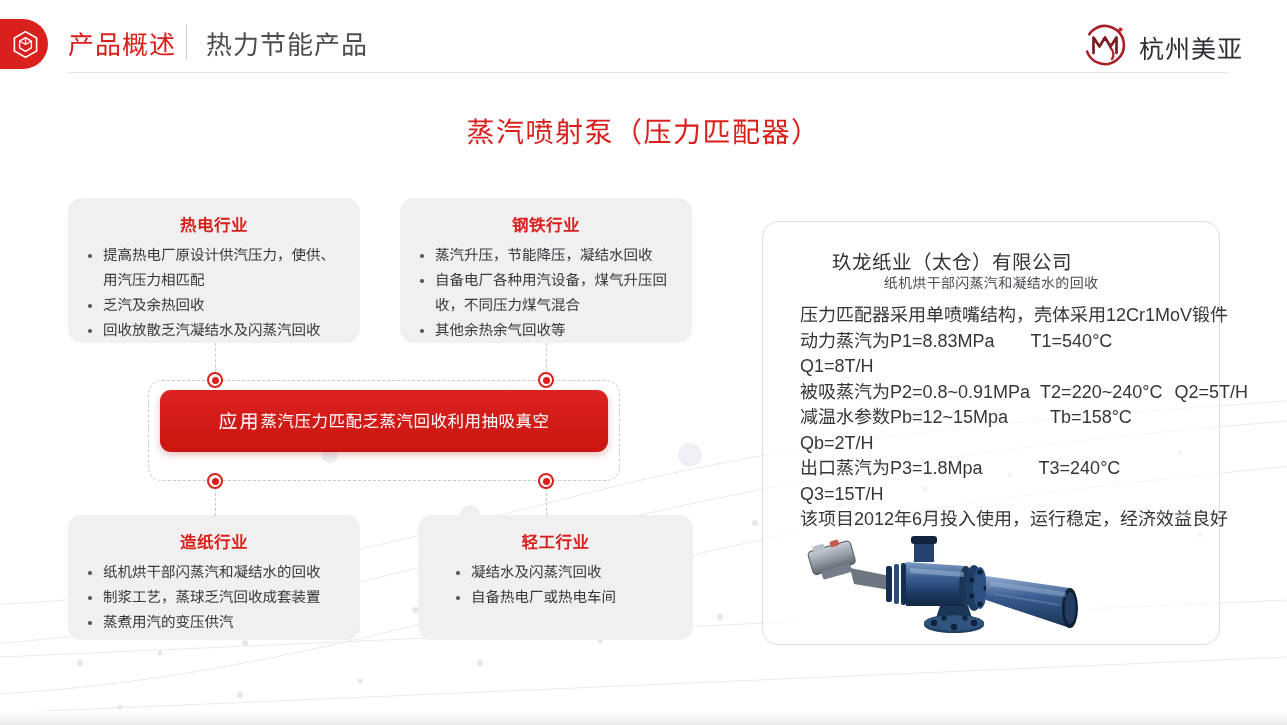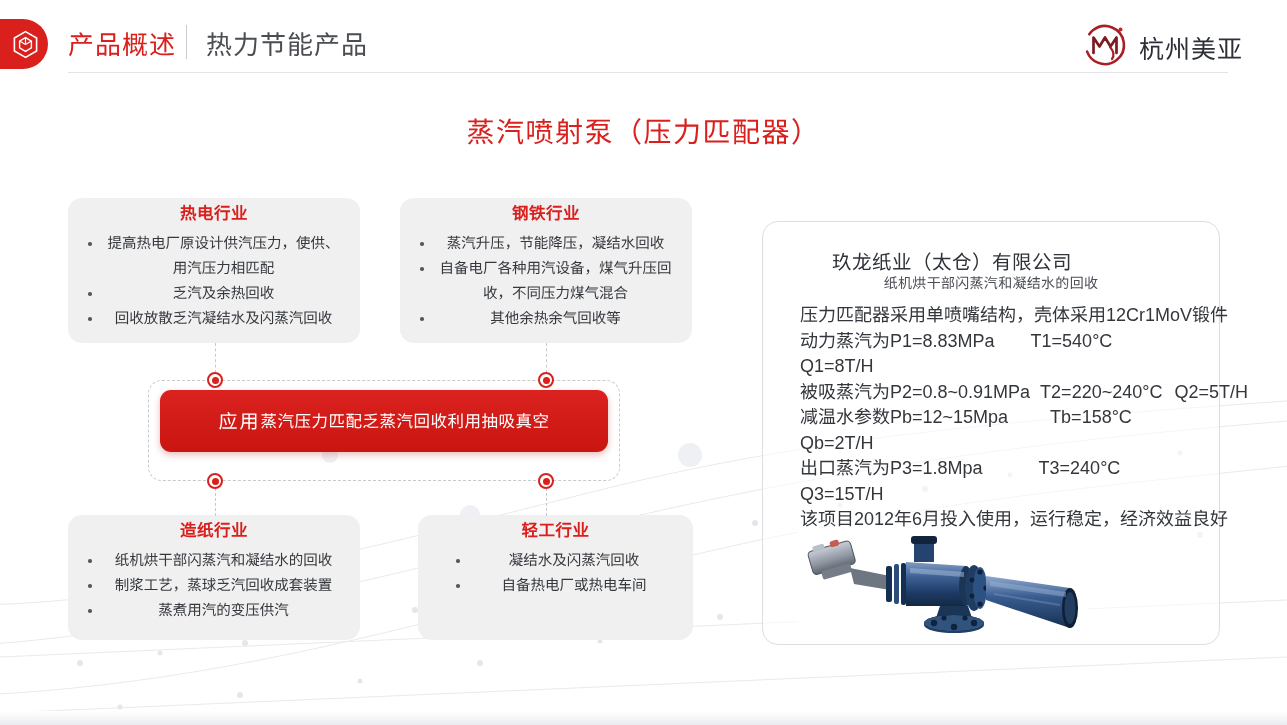--- a/index.html
+++ b/index.html
@@ -67,28 +67,28 @@
     position:absolute;left:0;top:110px;width:1287px;text-align:center;
     font-size:28px;color:#D9201C;letter-spacing:1.5px;
     font-family:"DejaVu Sans","Liberation Sans",sans-serif;
   }
 
   
   .diagram{position:absolute;left:0;top:190px;width:740px;height:470px;}
 
   .ind-card{
     position:absolute;background:#f0f0f1;border-radius:14px;
-    box-sizing:border-box;padding:2px 16px 14px 16px;
+    box-sizing:border-box;padding:14px 16px 14px 16px;
   }
   .ind-title{
     text-align:center;color:#D9201C;font-size:16.5px;font-weight:bold;
     margin-bottom:7px;letter-spacing:.5px;
     font-family:"DejaVu Sans","Liberation Sans",sans-serif;
   }
-  .ind-list{list-style:none;margin:0;padding:0;text-align:center;}
+  .ind-list{list-style:none;margin:0;padding:0;}
   .ind-list li{
     position:relative;padding-left:19px;
     font-size:14.5px;line-height:25px;color:#35383d;
     font-family:"DejaVu Sans","Liberation Sans",sans-serif;
   }
   .ind-list li::before{
     content:"";position:absolute;left:4px;top:11px;
     width:3.5px;height:3.5px;border-radius:50%;background:#55585e;
   }
 

